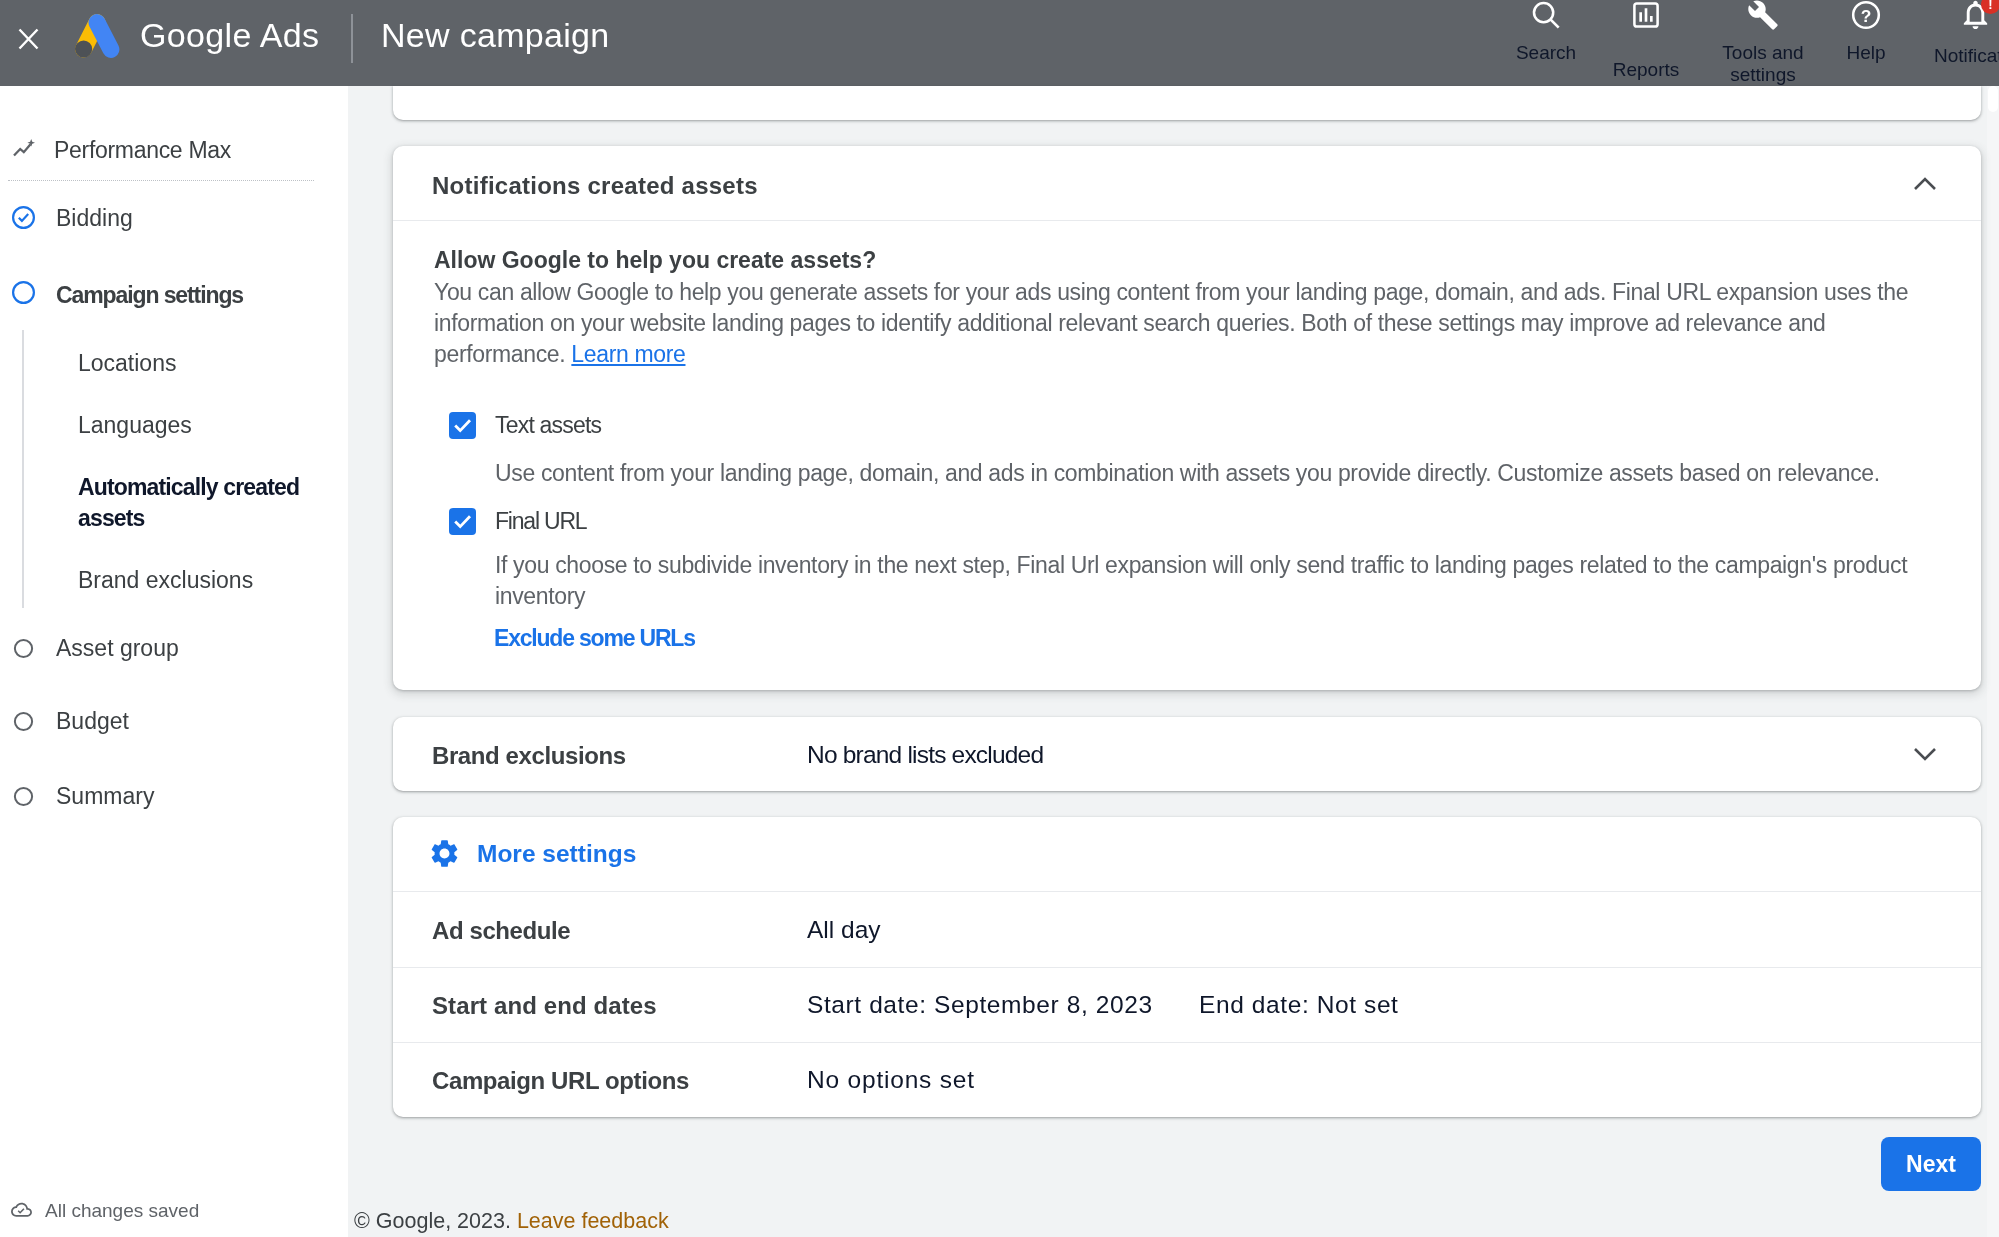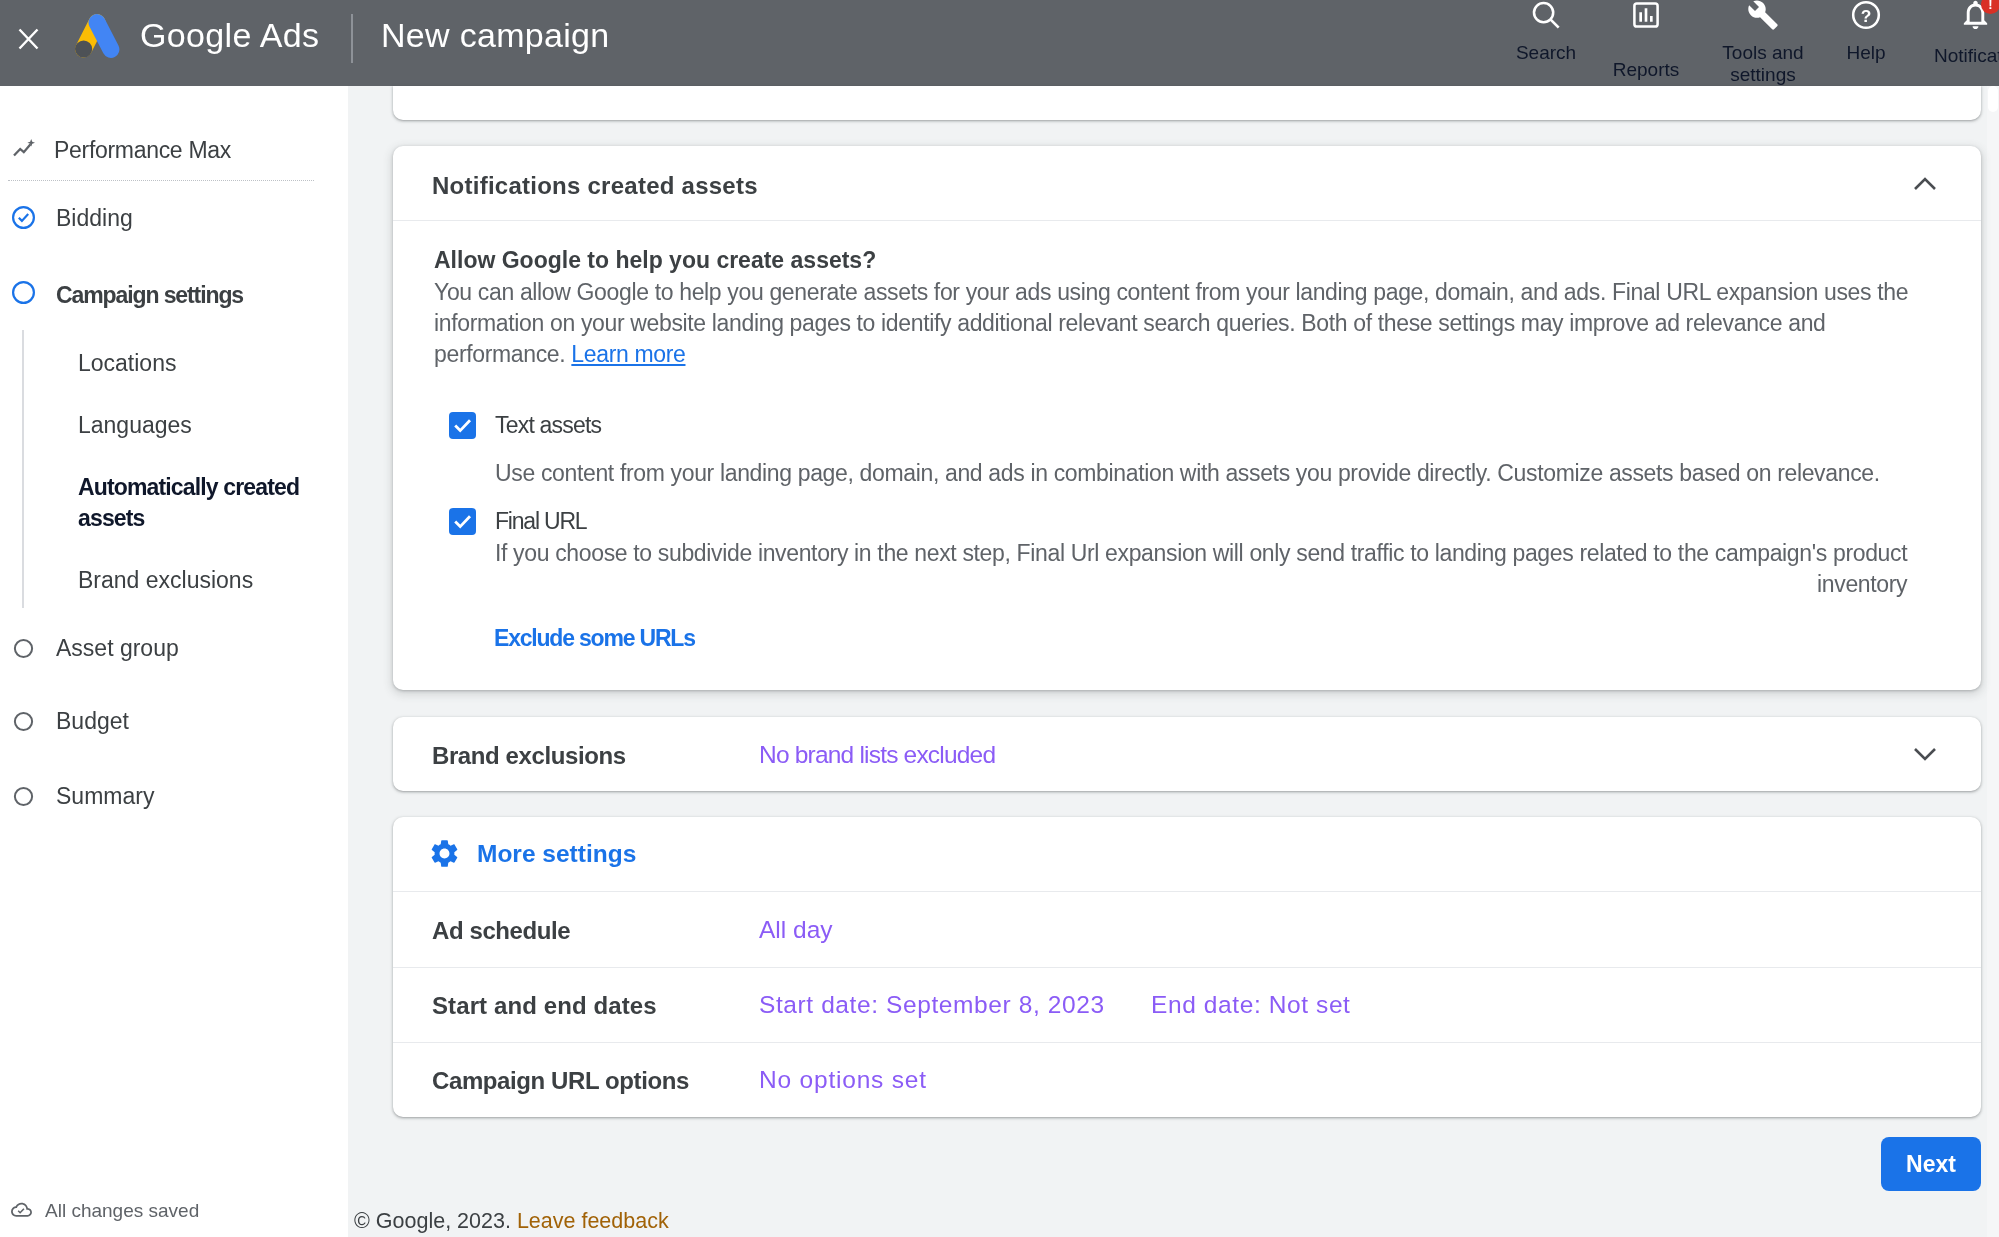--- a/index.html
+++ b/index.html
@@ -9,21 +9,21 @@
   .hdr { left:0; top:0; width:1999px; height:86px; background:#5f6368; }
   .sb { left:0; top:86px; width:348px; height:1151px; background:#fff; }
   .main { left:348px; top:86px; width:1651px; height:1151px; background:#f1f3f4; }
   .card { background:#fff; border-radius:10px; box-shadow:0 1px 2px rgba(60,64,67,.3), 0 1px 3px 1px rgba(60,64,67,.15); }
   .dk { color:#3c4043; }
   .gy { color:#5f6368; }
   .bl { color:#0f172a; }
   .t23 { font-size:23px; line-height:31px; }
   .ls { letter-spacing:-0.35px; }
   .lbl { font-size:24px; line-height:28px; font-weight:700; color:#3c4043; letter-spacing:-0.4px; }
-  .val { font-size:24.5px; line-height:31px; color:#8b5cf6; }
+  .val { font-size:24.5px; line-height:31px; color:#0f172a;margin-left:48px; }
   .hlabel { color:#0f172a; font-size:19px; line-height:22px; text-align:center; }
 </style>
 </head>
 <body>
 
 <div class="abs hdr"></div>
 
 <svg class="abs" style="left:17px; top:27px;" width="23" height="24" viewBox="0 0 23 24">
   <path d="M2.5 2.5 L20.5 21.5 M20.5 2.5 L2.5 21.5" stroke="#fff" stroke-width="2.4" fill="none"></path>
 </svg>
@@ -144,21 +144,21 @@
   <path d="M6.2 13.6 l5 5 L21 8.2" stroke="#fff" stroke-width="2.8" fill="none"></path>
 </svg>
 <div class="abs t23 dk" style="left:495px; top:410px; letter-spacing:-0.8px;">Text assets</div>
 <div class="abs t23 gy ls" style="left:495px; top:458px;">Use content from your landing page, domain, and ads in combination with assets you provide directly. Customize assets based on relevance.</div>
 
 <div class="abs" style="left:449px; top:508px; width:27px; height:27px; background:#1a73e8; border-radius:4px;"></div>
 <svg class="abs" style="left:449px; top:508px;" width="27" height="27" viewBox="0 0 27 27">
   <path d="M6.2 13.6 l5 5 L21 8.2" stroke="#fff" stroke-width="2.8" fill="none"></path>
 </svg>
 <div class="abs t23 dk" style="left:495px; top:506px; letter-spacing:-1.2px;">Final URL</div>
-<div class="abs t23 gy ls" style="left:495px; top:538px;text-align:right;">If you choose to subdivide inventory in the next step, Final Url expansion will only send traffic to landing pages related to the campaign's product<br>inventory</div>
+<div class="abs t23 gy ls" style="left:495px; top:550px;">If you choose to subdivide inventory in the next step, Final Url expansion will only send traffic to landing pages related to the campaign's product<br>inventory</div>
 <div class="abs" style="left:494px; top:625px; font-size:23px; line-height:26px; font-weight:700; letter-spacing:-1.2px; color:#1a73e8;">Exclude some URLs</div>
 
 <div class="abs card" style="left:393px; top:717px; width:1588px; height:74px;"></div>
 <div class="abs lbl" style="left:432px; top:742px;">Brand exclusions</div>
 <div class="abs val" style="left:759px; top:739px; letter-spacing:-0.8px;">No brand lists excluded</div>
 <svg class="abs" style="left:1912px; top:746px;" width="26" height="17" viewBox="0 0 26 17">
   <path d="M3 3 L13 13 L23 3" stroke="#4a4d51" stroke-width="2.6" fill="none"></path>
 </svg>
 
 <div class="abs card" style="left:393px; top:817px; width:1588px; height:300px;"></div>

